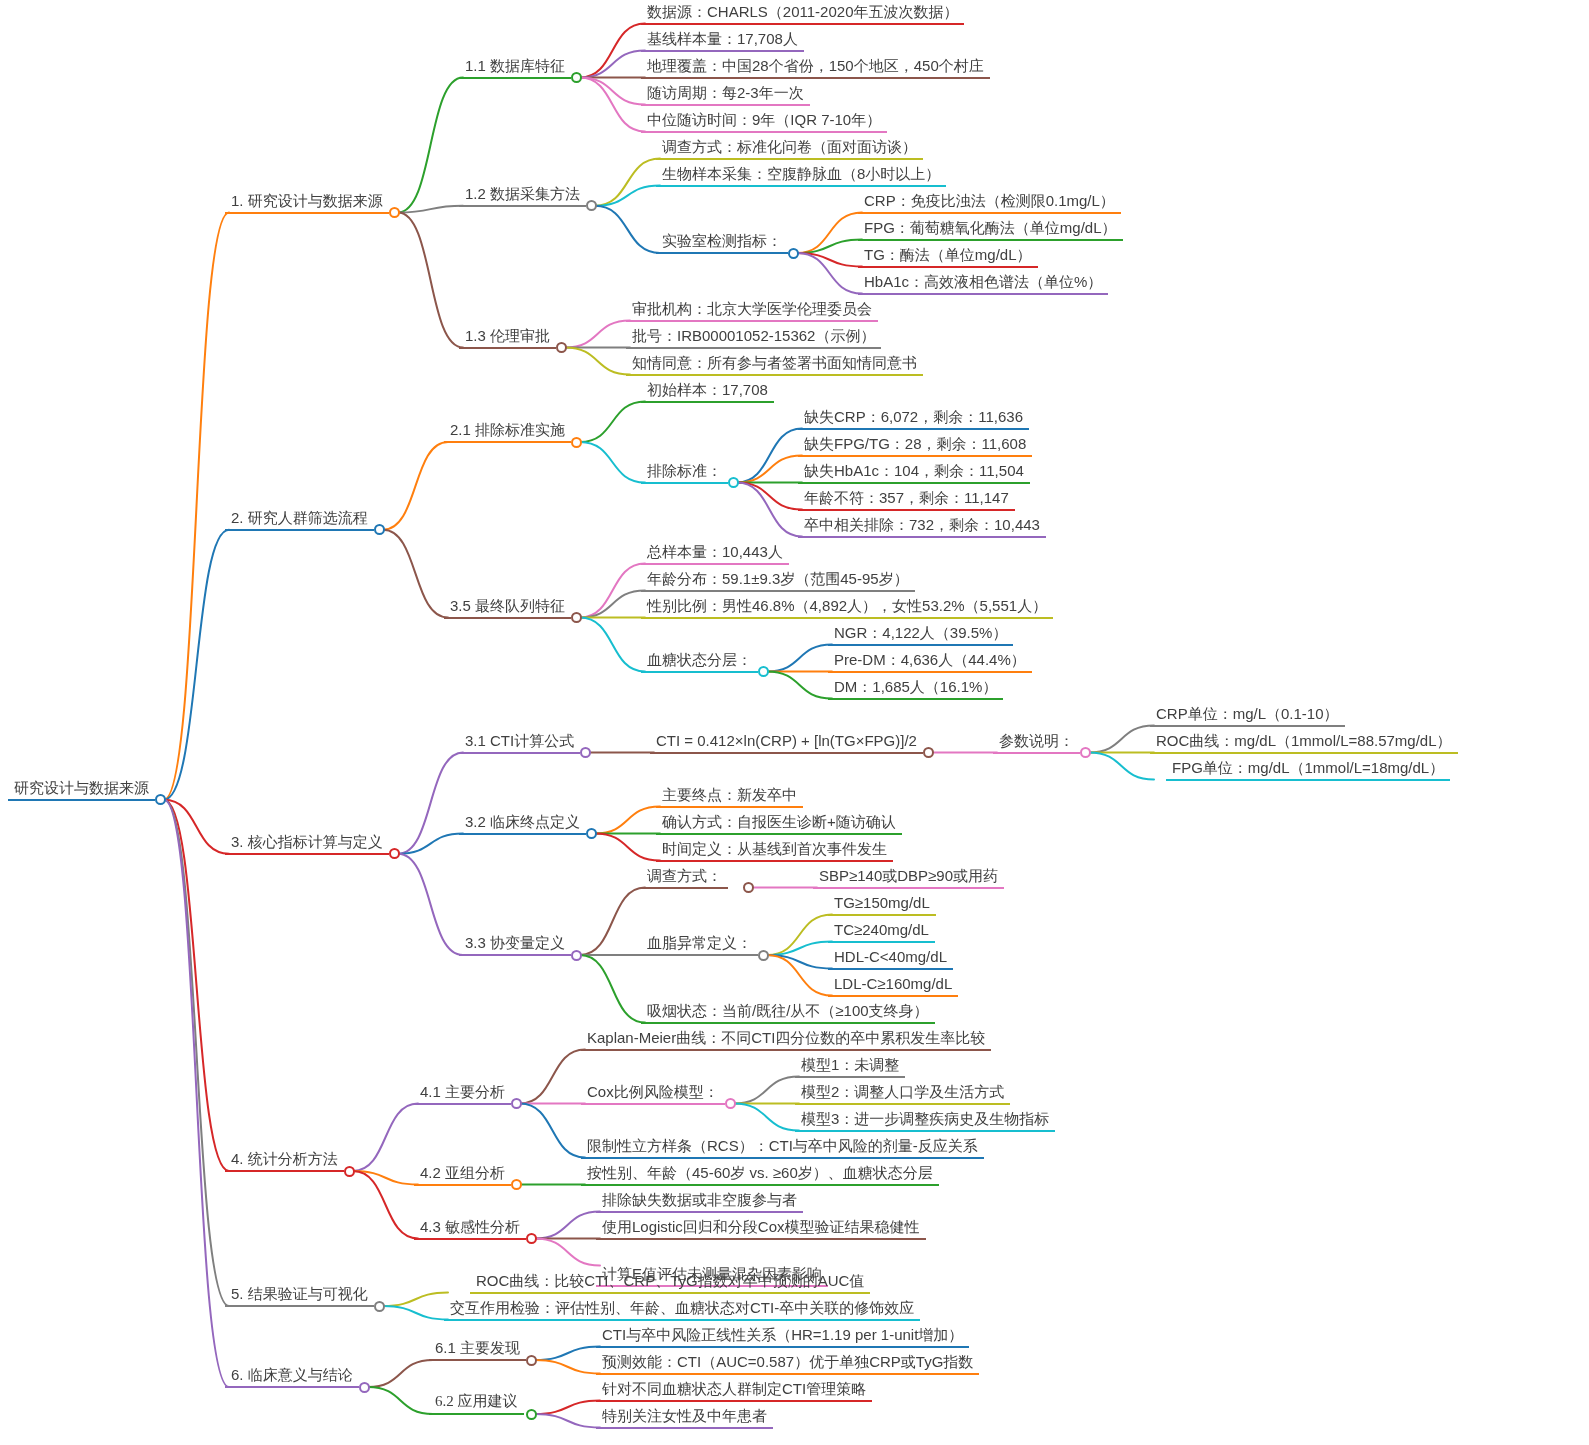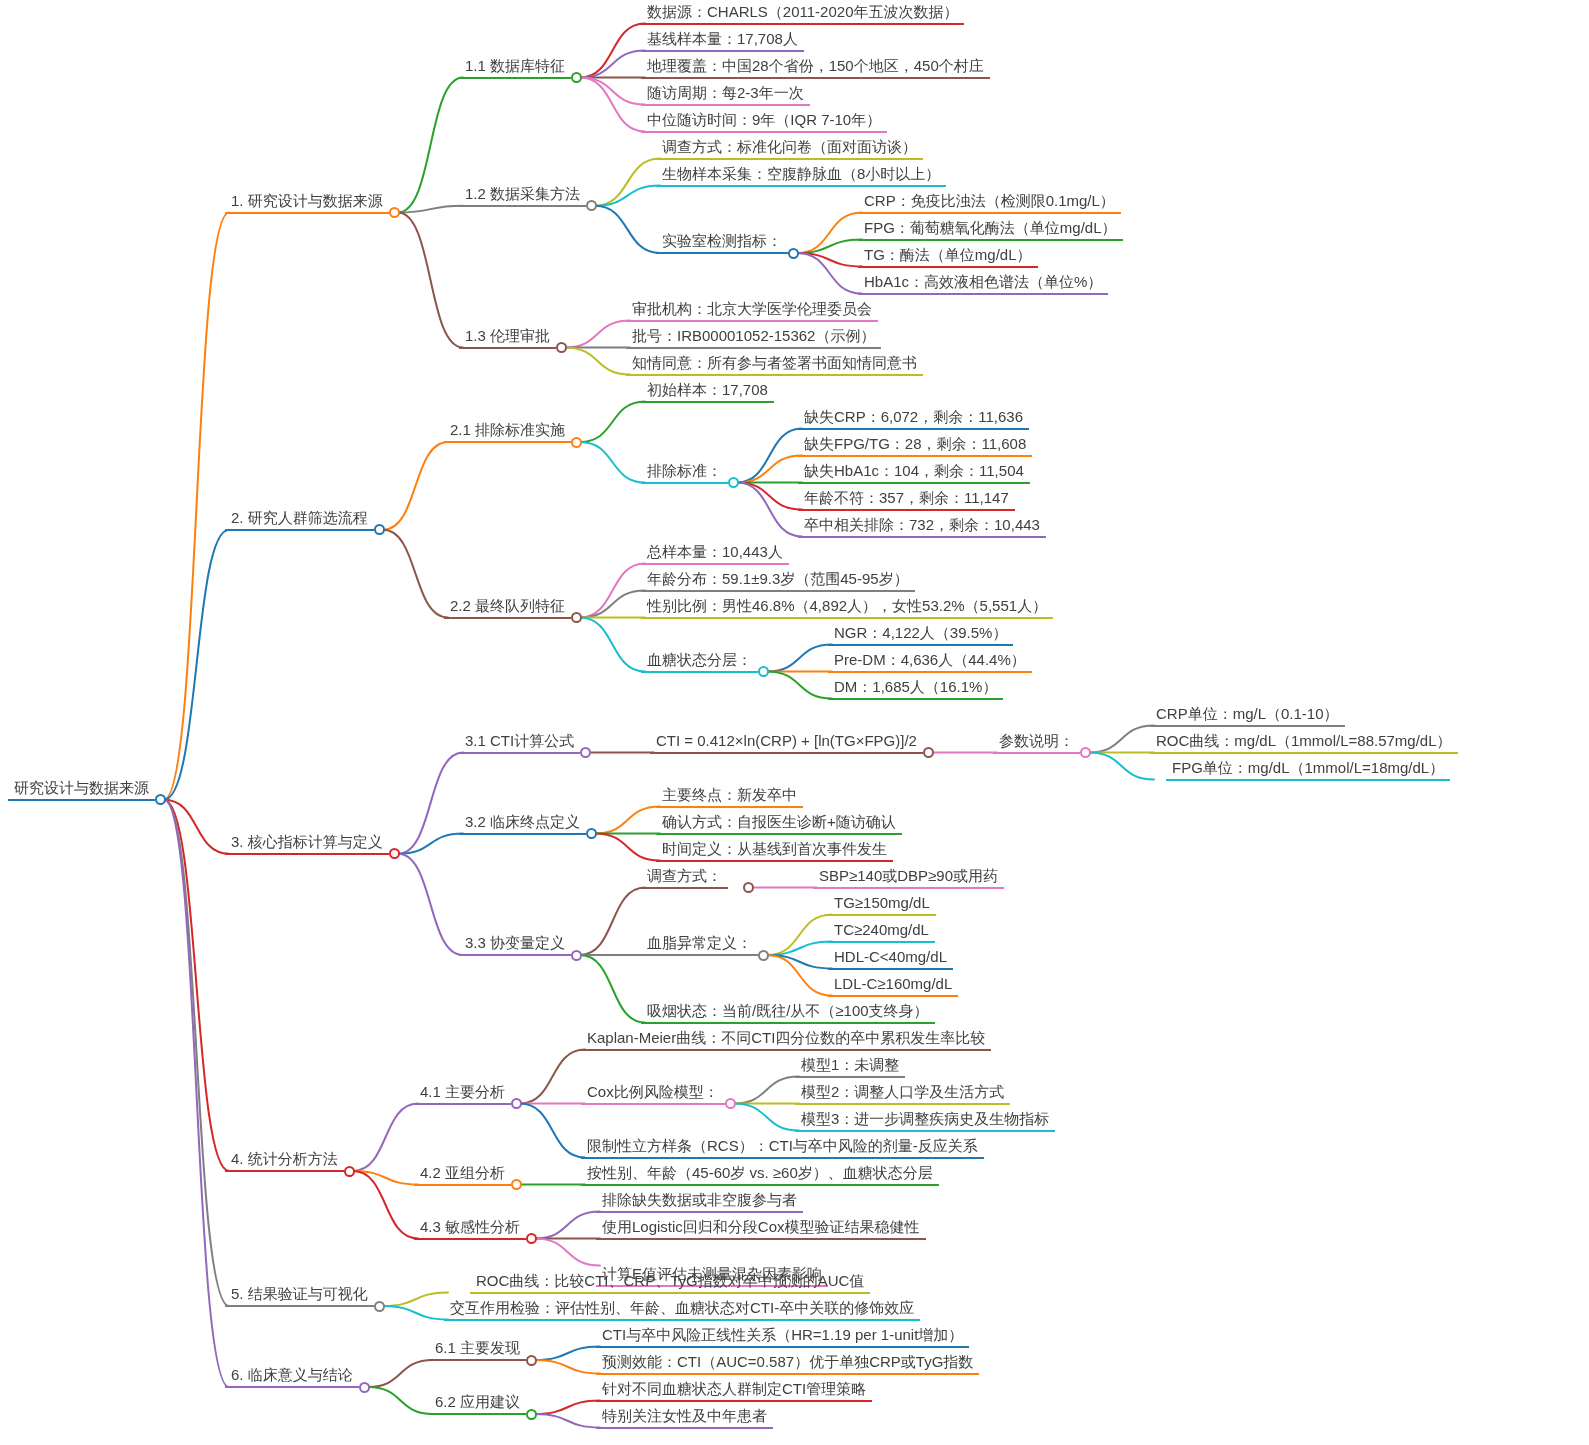--- a/index.html
+++ b/index.html
@@ -123,21 +123,21 @@
       <div class="node" style="border-bottom-color: rgb(188, 189, 34); left: 626px; top: 351.5px;">知情同意：所有参与者签署书面知情同意书</div>
       <div class="node" style="border-bottom-color: rgb(31, 119, 180); left: 225px; top: 506.75px;">2. 研究人群筛选流程</div>
       <div class="node" style="border-bottom-color: rgb(255, 127, 14); left: 444px; top: 419px;">2.1 排除标准实施</div>
       <div class="node" style="border-bottom-color: rgb(44, 160, 44); left: 641px; top: 378.5px;">初始样本：17,708</div>
       <div class="node" style="border-bottom-color: rgb(23, 190, 207); left: 641px; top: 459.5px;">排除标准：</div>
       <div class="node" style="border-bottom-color: rgb(31, 119, 180); left: 798px; top: 405.5px;">缺失CRP：6,072，剩余：11,636</div>
       <div class="node" style="border-bottom-color: rgb(255, 127, 14); left: 798px; top: 432.5px;">缺失FPG/TG：28，剩余：11,608</div>
       <div class="node" style="border-bottom-color: rgb(44, 160, 44); left: 798px; top: 459.5px;">缺失HbA1c：104，剩余：11,504</div>
       <div class="node" style="border-bottom-color: rgb(214, 39, 40); left: 798px; top: 486.5px; text-align: right;">年龄不符：357，剩余：11,147</div>
       <div class="node" style="border-bottom-color: rgb(148, 103, 189); left: 798px; top: 513.5px;">卒中相关排除：732，剩余：10,443</div>
-      <div class="node" style="border-bottom-color: rgb(140, 86, 75); left: 444px; top: 594.5px;">2.2 最终队列特征</div>
+      <div class="node" style="border-bottom-color: rgb(140, 86, 75); left: 444px; top: 594.5px;">3.5 最终队列特征</div>
       <div class="node" style="border-bottom-color: rgb(227, 119, 194); left: 641px; top: 540.5px;">总样本量：10,443人</div>
       <div class="node" style="border-bottom-color: rgb(127, 127, 127); left: 641px; top: 567.5px;">年龄分布：59.1±9.3岁（范围45-95岁）</div>
       <div class="node" style="border-bottom-color: rgb(188, 189, 34); left: 641px; top: 594.5px;">性别比例：男性46.8%（4,892人），女性53.2%（5,551人）</div>
       <div class="node" style="border-bottom-color: rgb(23, 190, 207); left: 641px; top: 648.5px;">血糖状态分层：</div>
       <div class="node" style="border-bottom-color: rgb(31, 119, 180); left: 828px; top: 621.5px;">NGR：4,122人（39.5%）</div>
       <div class="node" style="border-bottom-color: rgb(255, 127, 14); left: 828px; top: 648.5px;">Pre-DM：4,636人（44.4%）</div>
       <div class="node" style="border-bottom-color: rgb(44, 160, 44); left: 828px; top: 675.5px;">DM：1,685人（16.1%）</div>
       <div class="node" style="border-bottom-color: rgb(214, 39, 40); left: 225px; top: 830.75px;">3. 核心指标计算与定义</div>
       <div class="node" style="border-bottom-color: rgb(148, 103, 189); left: 459px; top: 729.5px;">3.1 CTI计算公式</div>
       <div class="node" style="border-bottom-color: rgb(140, 86, 75); left: 650px; top: 729.5px;">CTI = 0.412×ln(CRP) + [ln(TG×FPG)]/2</div>
@@ -172,21 +172,21 @@
       <div class="node" style="border-bottom-color: rgb(148, 103, 189); left: 596px; top: 1188.5px;">排除缺失数据或非空腹参与者</div>
       <div class="node" style="border-bottom-color: rgb(140, 86, 75); left: 596px; top: 1215.5px;">使用Logistic回归和分段Cox模型验证结果稳健性</div>
       <div class="node" style="border-bottom-color: rgb(227, 119, 194); left: 596px; top: 1242.5px; margin-top: 20px;">计算E值评估未测量混杂因素影响</div>
       <div class="node" style="border-bottom-color: rgb(127, 127, 127); left: 225px; top: 1283px;">5. 结果验证与可视化</div>
       <div class="node" style="border-bottom-color: rgb(188, 189, 34); left: 470px; top: 1269.5px;">ROC曲线：比较CTI、CRP、TyG指数对卒中预测的AUC值</div>
       <div class="node" style="border-bottom-color: rgb(23, 190, 207); left: 444px; top: 1296.5px;">交互作用检验：评估性别、年龄、血糖状态对CTI-卒中关联的修饰效应</div>
       <div class="node" style="border-bottom-color: rgb(148, 103, 189); left: 225px; top: 1364px;">6. 临床意义与结论</div>
       <div class="node" style="border-bottom-color: rgb(140, 86, 75); left: 429px; top: 1337px;">6.1 主要发现</div>
       <div class="node" style="border-bottom-color: rgb(31, 119, 180); left: 596px; top: 1323.5px;">CTI与卒中风险正线性关系（HR=1.19 per 1-unit增加）</div>
       <div class="node" style="border-bottom-color: rgb(255, 127, 14); left: 596px; top: 1350.5px;">预测效能：CTI（AUC=0.587）优于单独CRP或TyG指数</div>
-      <div class="node" style="border-bottom-color: rgb(44, 160, 44); left: 429px; top: 1391px;">6.2 应用建议</div>
+      <div class="node" style="border-bottom-color: rgb(44, 160, 44); left: 429px; top: 1391px; font-family: Liberation Serif, serif;">6.2 应用建议</div>
       <div class="node" style="border-bottom-color: rgb(214, 39, 40); left: 596px; top: 1377.5px;">针对不同血糖状态人群制定CTI管理策略</div>
       <div class="node" style="border-bottom-color: rgb(148, 103, 189); left: 596px; top: 1404.5px;">特别关注女性及中年患者</div>
       <div class="anchor" style="border-color: rgb(31, 119, 180); left: 155px; top: 794.25px;"></div>
       <div class="anchor" style="border-color: rgb(255, 127, 14); left: 389px; top: 207px;"></div>
       <div class="anchor" style="border-color: rgb(44, 160, 44); left: 571px; top: 72px;"></div>
       <div class="anchor" style="border-color: rgb(127, 127, 127); left: 586px; top: 200.25px;"></div>
       <div class="anchor" style="border-color: rgb(31, 119, 180); left: 788px; top: 247.5px;"></div>
       <div class="anchor" style="border-color: rgb(140, 86, 75); left: 556px; top: 342px;"></div>
       <div class="anchor" style="border-color: rgb(31, 119, 180); left: 374px; top: 524.25px;"></div>
       <div class="anchor" style="border-color: rgb(255, 127, 14); left: 571px; top: 436.5px;"></div>

